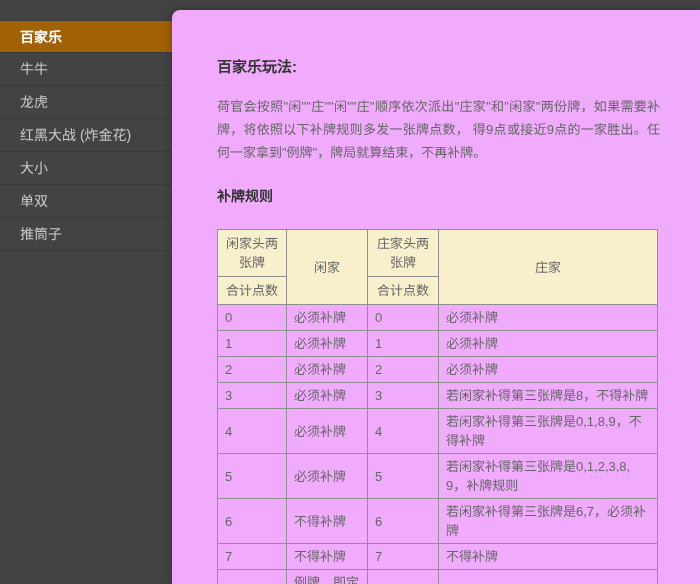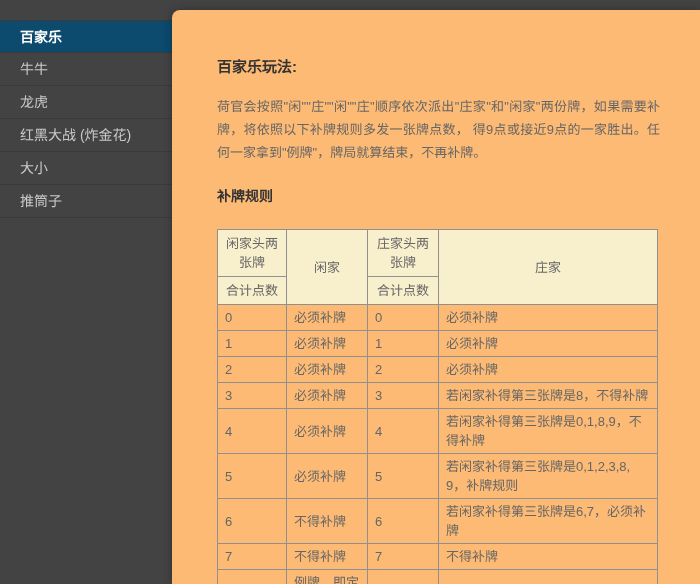--- a/index.html
+++ b/index.html
@@ -14,27 +14,27 @@
   .sidebar { position: absolute; left: 0; top: 20px; width: 172px; }
   .sidebar-item {
     height: 33px; line-height: 32px;
     padding-left: 20px;
     font-size: 14px; color: #c9c9c9;
     border-bottom: 1px solid #3a3a3a;
     cursor: pointer;
     white-space: nowrap;
   }
   .sidebar-item.active {
-    background: #0c4a6e; color: #ffffff; font-weight: bold;
+    background: #a16207; color: #ffffff; font-weight: bold;
     border-top: 1px solid #3a3a3a;
   }
   
   .panel {
     position: absolute; left: 172px; top: 10px; right: 0; bottom: 0;
-    background: #fdba74;
+    background: #f0abfc;
     border-radius: 8px 0 0 0;
     padding: 45px 40px 16px 45px;
     box-shadow: 0 0 8px rgba(0,0,0,0.30);
   }
   .page-title {
     margin: 0 0 19px 0;
     font-size: 15px; font-weight: bold; color: #333333;
   }
   .description {
     margin: 0 0 21px 0;
@@ -71,20 +71,21 @@
 </style>
 </head>
 <body>
 
 <nav class="sidebar">
   <div class="sidebar-item active">百家乐</div>
   <div class="sidebar-item">牛牛</div>
   <div class="sidebar-item">龙虎</div>
   <div class="sidebar-item">红黑大战 (炸金花)</div>
   <div class="sidebar-item">大小</div>
+  <div class="sidebar-item">单双</div>
   <div class="sidebar-item">推筒子</div>
 </nav>
 
 <main class="panel">
   <h2 class="page-title">百家乐玩法:</h2>
   <p class="description">荷官会按照"闲""庄""闲""庄"顺序依次派出"庄家"和"闲家"两份牌，如果需要补牌，将依照以下补牌规则多发一张牌点数， 得9点或接近9点的一家胜出。任何一家拿到"例牌"，牌局就算结束，不再补牌。</p>
   <h3 class="section-heading">补牌规则</h3>
 
   <table class="rules">
     <colgroup>

